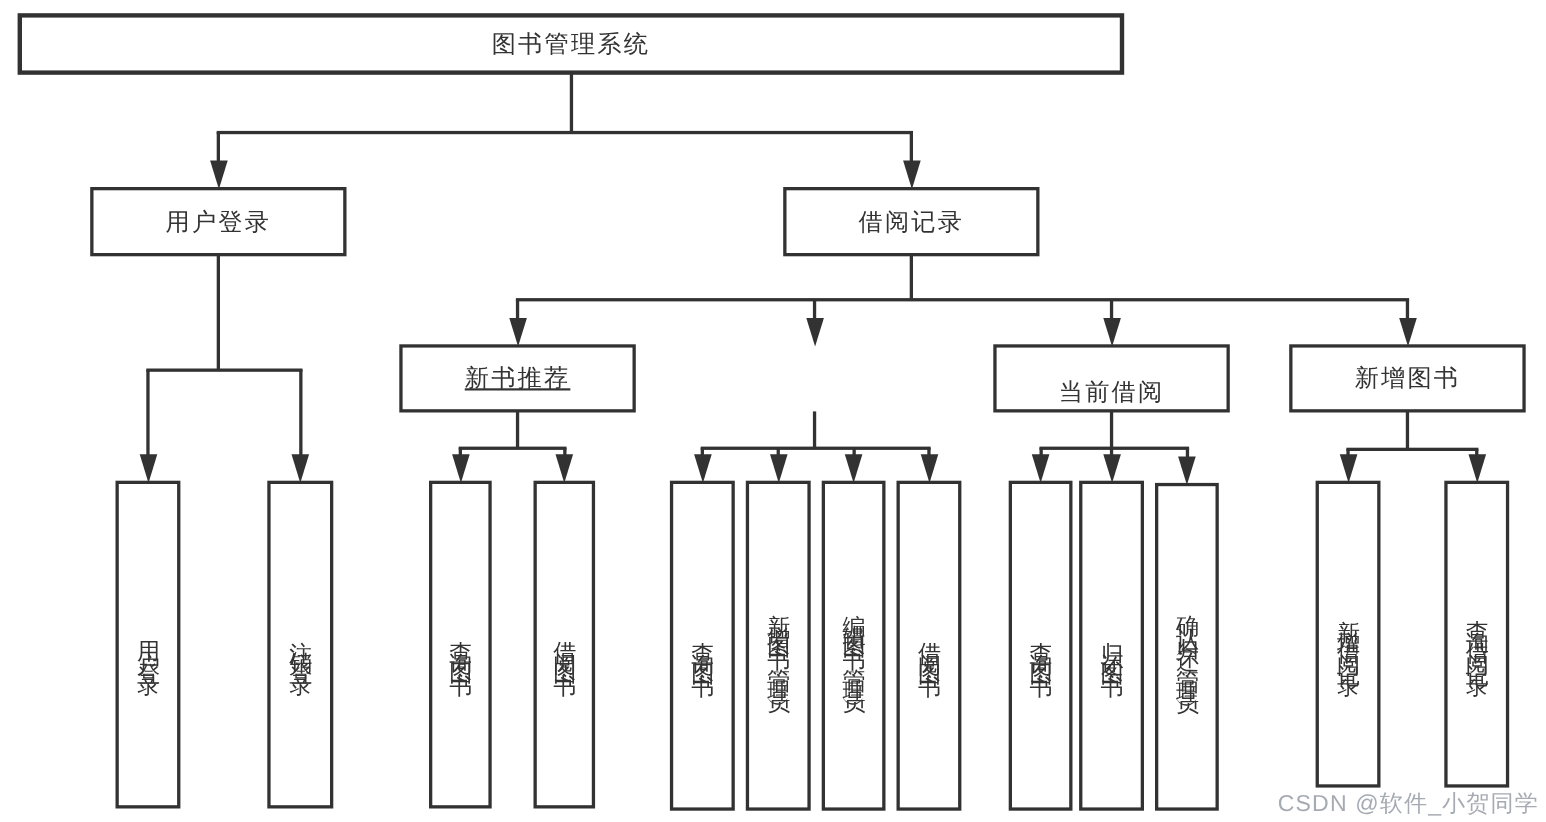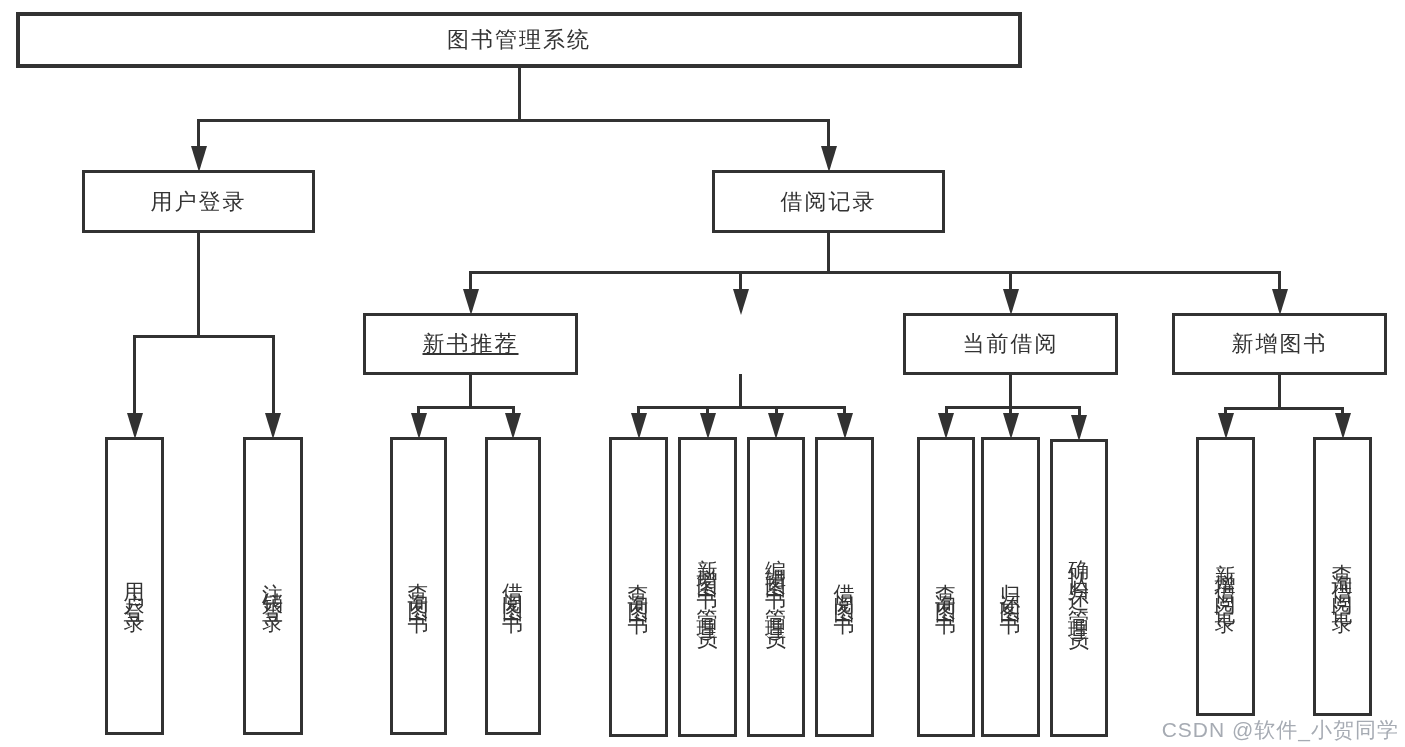--- a/index.html
+++ b/index.html
@@ -38,21 +38,21 @@
     </div>
     <div class="node horizontal" data-name="node-user-login" style="left: 82px; top: 170px; width: 233px; height: 63px;">
       <span class="label" data-name="node-label">用户登录</span>
     </div>
     <div class="node horizontal" data-name="node-book-mgmt" style="left: 712px; top: 170px; width: 233px; height: 63px;">
       <span class="label" data-name="node-label">借阅记录</span>
     </div>
     <div class="node horizontal" data-name="node-new-book-rec" style="left: 363px; top: 313px; width: 215px; height: 62px; text-decoration: underline;">
       <span class="label" data-name="node-label">新书推荐</span>
     </div>
-    <div class="node horizontal" data-name="node-current-borrow" style="left: 903px; top: 313px; width: 215px; height: 62px;">
+    <div class="node horizontal" data-name="node-current-borrow" style="left: 903px; top: 313px; width: 215px; height: 62px; align-items: flex-end;">
       <span class="label" data-name="node-label">当前借阅</span>
     </div>
     <div class="node horizontal" data-name="node-borrow-record" style="left: 1172px; top: 313px; width: 215px; height: 62px;">
       <span class="label" data-name="node-label">新增图书</span>
     </div>
     <div class="node vertical" data-name="node-leaf-user-login" style="left: 105px; top: 437px; width: 59px; height: 298px;">
       <span class="label" data-name="node-label">用户登录</span>
     </div>
     <div class="node vertical" data-name="node-leaf-logout" style="left: 243px; top: 437px; width: 60px; height: 298px;">
       <span class="label" data-name="node-label">注销登录</span>

